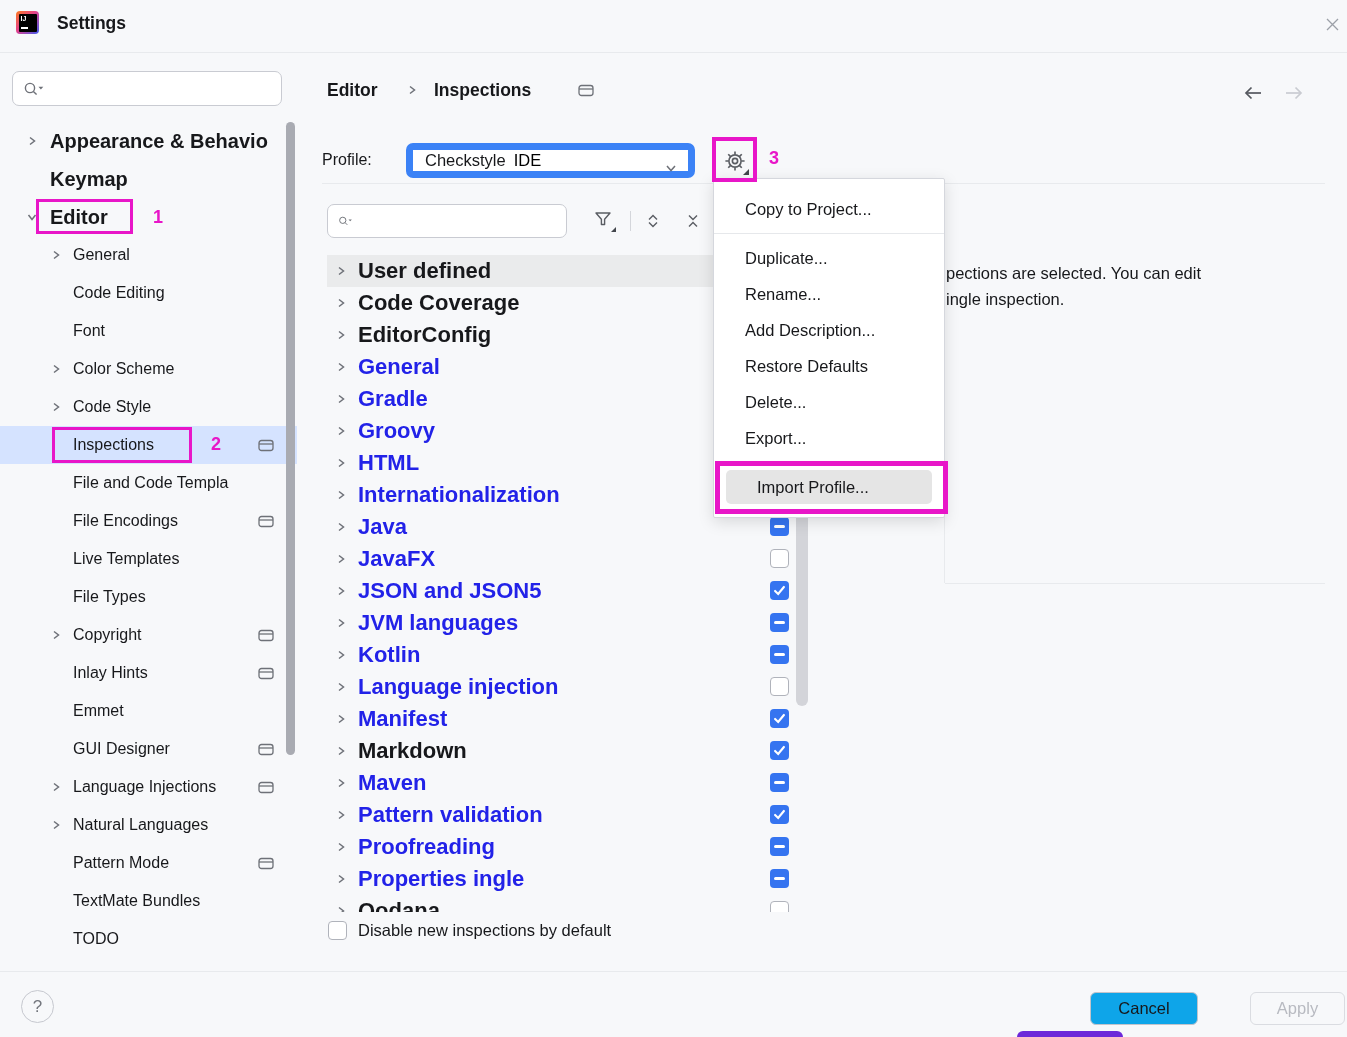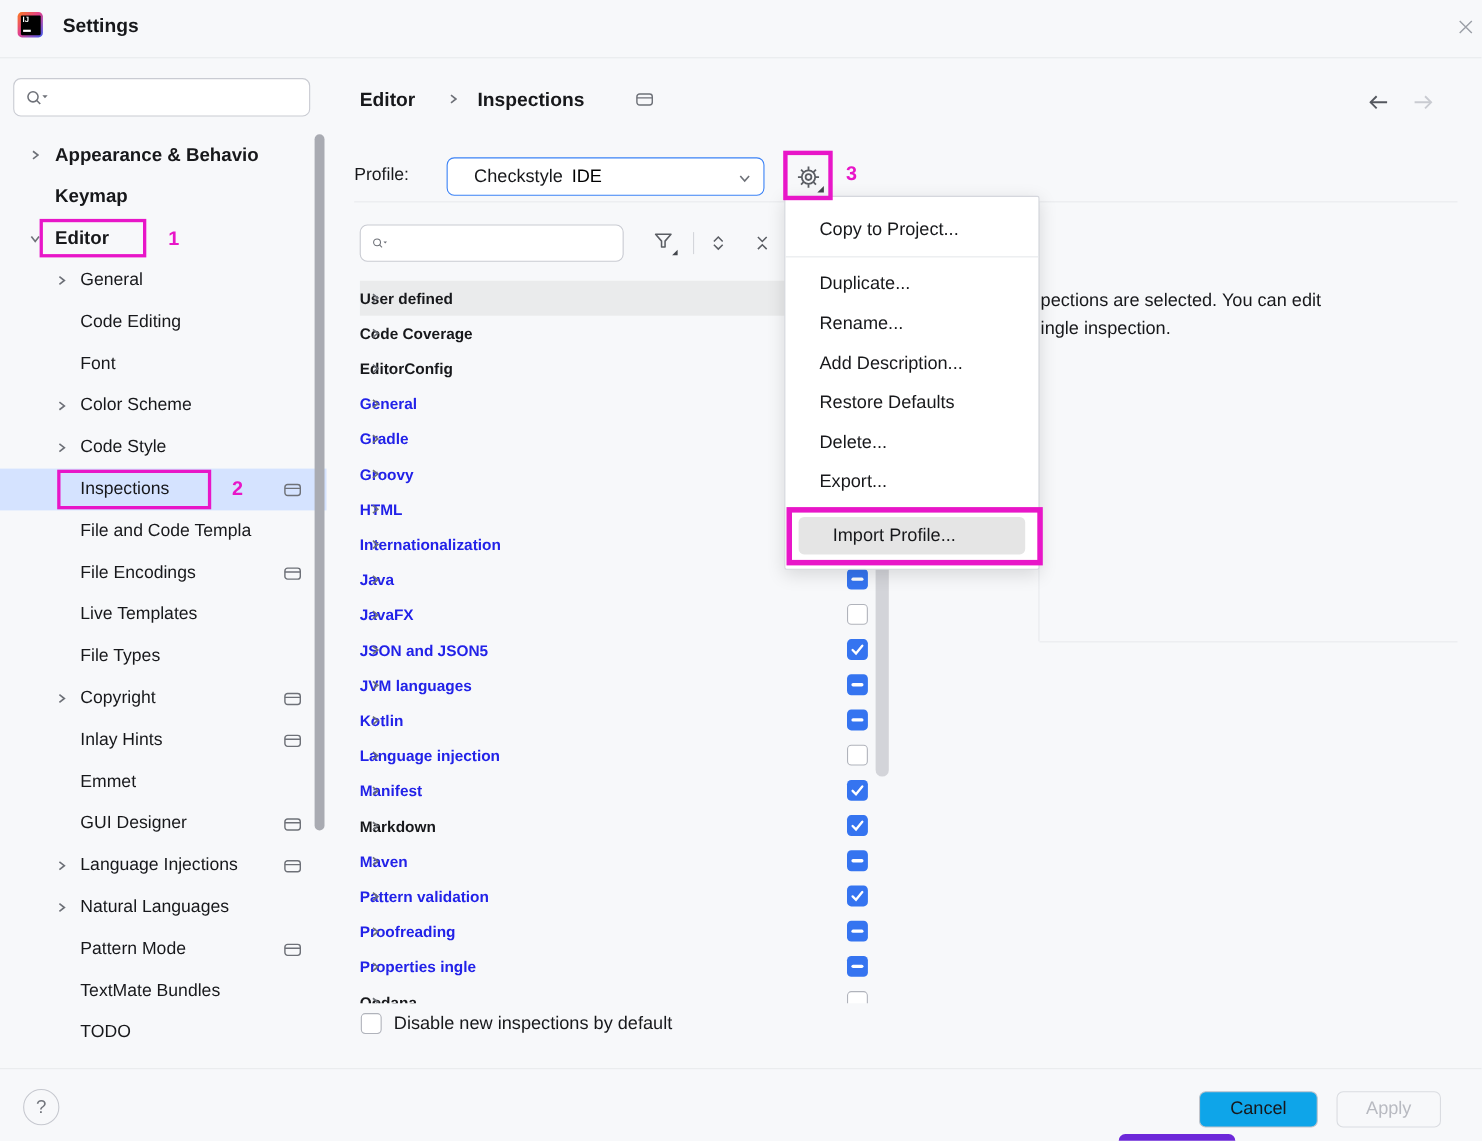--- a/index.html
+++ b/index.html
@@ -27,40 +27,40 @@
   #side-search { position:absolute; left:12px; top:71px; width:270px; height:35px; background:#fff;
                  border:1px solid #c9cbd2; border-radius:7px; display:flex; align-items:center; padding-left:10px; }
   #side-search input { border:none; outline:none; flex:1; height:100%; font-size:16px; background:transparent; margin-left:6px; font-family:inherit;}
   #side-list { position:absolute; left:0; top:122px; width:297px; height:851px; overflow:hidden; }
   .side-row { height:38px; position:relative; display:flex; align-items:center; font-size:16px; cursor:pointer; }
   .side-row.sel { background:#d5e3ff; }
   .side-row .side-chev { position:absolute; left:26px; top:13px; }
   .side-row.lvl1 .side-chev { left:50px; }
   .side-row.lvl0 .side-label { margin-left:50px; }
   .side-row.lvl1 .side-label { margin-left:73px; }
-  .side-row.bold .side-label { font-weight:700; font-size:17px; }
+  .side-row.bold .side-label { font-weight:700; font-size:20px; }
   .side-mon { position:absolute; left:258px; top:13px; }
   #side-scroll { position:absolute; left:286px; top:122px; width:9px; height:633px; background:#a9abb2; border-radius:5px; z-index:6; }
   #footer-divider { position:absolute; left:0; top:971px; width:1347px; height:1px; background:#e8eaed; }
   #help-btn { position:absolute; left:21px; top:990px; width:33px; height:33px; border-radius:50%;
               border:1px solid #c6c8cf; color:#73767d; font-size:17px; display:flex; align-items:center; justify-content:center; cursor:pointer; background:#f7f8fa;}
 
   
   .crumb { font-size:17.5px; font-weight:700; }
   #bc-editor { position:absolute; left:327px; top:80px; }
   #bc-sep { position:absolute; left:406px; top:84px; }
   #bc-insp { position:absolute; left:434px; top:80px; }
   #bc-mon { position:absolute; left:578px; top:84px; }
   #nav-back { position:absolute; left:1242px; top:85px; cursor:pointer; }
   #nav-fwd  { position:absolute; left:1283px; top:85px; cursor:pointer; }
 
   
   #profile-label { position:absolute; left:322px; top:151px; font-size:16px; }
   #profile-select { position:absolute; left:406px; top:143px; width:289px; height:35px; background:#fff;
-                    border:1px solid #3b82f6; border-radius:7px; display:flex; align-items:center; padding:0 24px; font-size:16.5px; cursor:pointer;}
+                    border:7px solid #3b82f6; border-radius:7px; display:flex; align-items:center; padding:0 12px; font-size:16.5px; cursor:pointer;}
   #profile-select .sfx { color:#000000; margin-left:8px; }
   #profile-select .pchev { position:absolute; right:10px; top:12px; }
   #gear-btn { position:absolute; left:716px; top:142px; width:38px; height:38px; display:flex; align-items:center; justify-content:center; cursor:pointer; }
   #gear-btn .corner { position:absolute; right:5px; bottom:5px; width:0; height:0;
                       border-left:6px solid transparent; border-bottom:6px solid #43464c; }
   #main-divider { position:absolute; left:322px; top:183px; width:1003px; height:1px; background:#e8eaed; }
 
   
   #insp-search { position:absolute; left:327px; top:204px; width:240px; height:34px; background:#fff;
                  border:1px solid #c9cbd2; border-radius:7px; display:flex; align-items:center; padding-left:10px; }
@@ -70,21 +70,21 @@
                         border-left:5px solid transparent; border-bottom:5px solid #43464c; }
   #tool-sep { position:absolute; left:630px; top:211px; width:1px; height:20px; background:#d4d6db; }
   #expand-btn { position:absolute; left:645px; top:213px; cursor:pointer; }
   #collapse-btn { position:absolute; left:685px; top:213px; cursor:pointer; }
 
   
   #tree { position:absolute; left:327px; top:255px; width:485px; height:657px; overflow:hidden; }
   .tree-row { height:32px; position:relative; display:flex; align-items:center; cursor:pointer; }
   .tree-row.sel { background:#eaebec; }
   .tree-row .t-chev { position:absolute; left:8px; top:10px; }
-  .tree-label { font-size:14px; font-weight:600; }
+  .tree-label { margin-left:31px; font-size:22px; font-weight:600; }
   .tree-label.blue { color:#2222e8; }
   .tree-label.black { color:#17181b; }
   .cb { position:absolute; left:443px; top:6px; width:19px; height:19px; border-radius:4px; cursor:pointer; }
   .cb.un { background:#fff; border:1.5px solid #b0b3bb; }
   .cb.ck, .cb.ind { background:#3574f0; }
   .cb.ck svg { position:absolute; left:2px; top:2px; }
   .cb.ind::after { content:''; position:absolute; left:4px; top:8px; width:11px; height:3px; border-radius:1.5px; background:#fff; }
   #tree-scroll { position:absolute; left:796px; top:500px; width:12px; height:206px; background:#d3d4d9; border-radius:6px; z-index:5; }
   #disable-row { position:absolute; left:328px; top:921px; display:flex; align-items:center; }
   #disable-cb { width:19px; height:19px; border-radius:4px; background:#fff; border:1.5px solid #b0b3bb; cursor:pointer; }
@@ -113,21 +113,21 @@
   .anno-num { position:absolute; color:#e816c8; font-weight:700; font-size:18px; z-index:60; pointer-events:none; }
   #num1 { left:153px; top:207px; }
   #num2 { left:211px; top:434px; }
   #num3 { left:769px; top:148px; }
 
   
   .btn { position:absolute; top:992px; height:33px; border-radius:6px; font-size:16.5px;
          display:flex; align-items:center; justify-content:center; cursor:pointer; }
   #ok-btn { left:1017px; width:106px; background:#6d28d9; color:#fff; font-weight:600;margin-top:39px; }
   #cancel-btn { left:1090px; width:108px; background:#0ea5e9; border:1px solid #c2c4cb; }
-  #apply-btn { left:1215px; width:95px; background:transparent; border:1px solid #dadce1; color:#b8bac1; }
+  #apply-btn { left:1250px; width:95px; background:transparent; border:1px solid #dadce1; color:#b8bac1; }
 </style>
 </head>
 <body>
 
 <div id="titlebar">
   <div id="logo">
     <div id="logo-inner">
         <span class="lt">IJ</span>
         <span class="lb"></span>
       </div>

